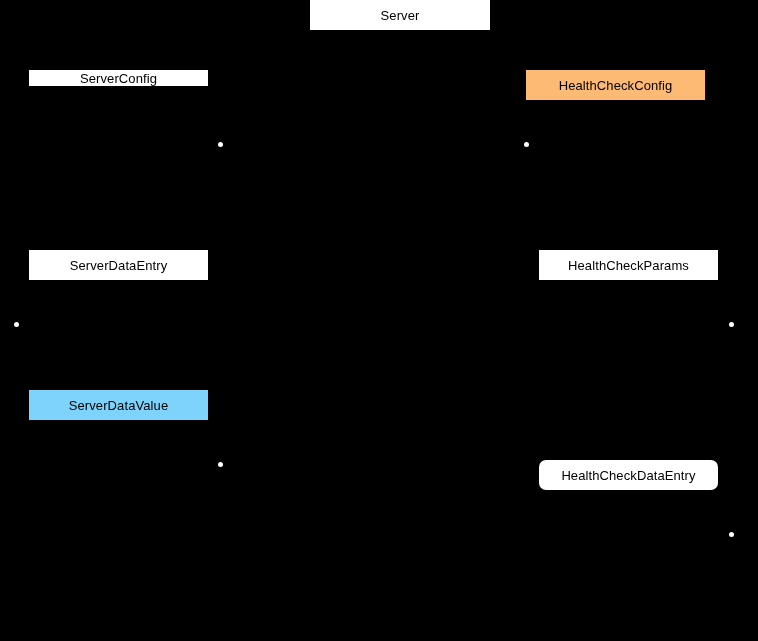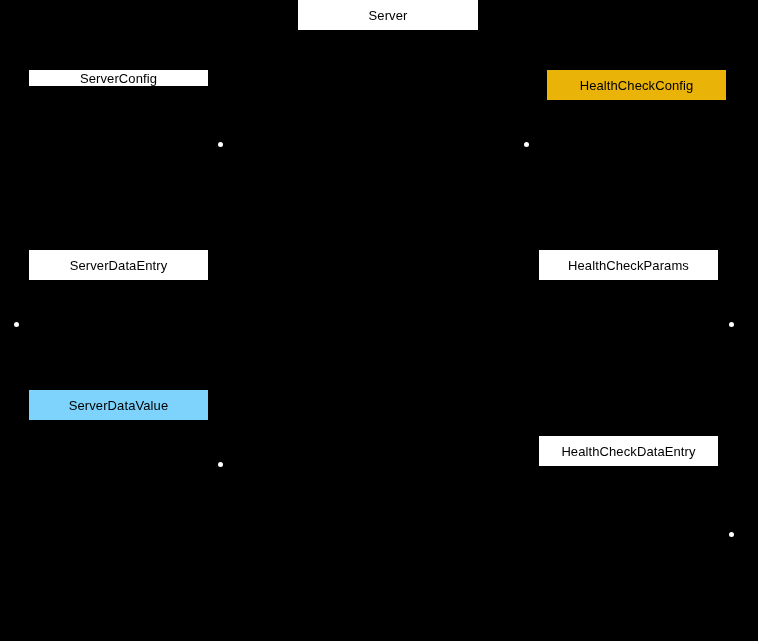--- a/index.html
+++ b/index.html
@@ -42,39 +42,39 @@
     width: 5px;
     height: 5px;
     background: #ffffff;
     border-radius: 50%;
   }
 </style>
 </head>
 <body>
 
 <div id="canvas" style="width: 758px; height: 641px; background: rgb(0, 0, 0);">
-    <div class="node" style="left: 298px; top: 0px; width: 180px; height: 30px; background: rgb(255, 255, 255); color: rgb(0, 0, 0);">
+    <div class="node" style="left: 310px; top: 0px; width: 180px; height: 30px; background: rgb(255, 255, 255); color: rgb(0, 0, 0);">
       <span class="node-label">Server</span>
     </div>
     <div class="node" style="left: 29px; top: 70px; width: 179px; height: 16px; background: rgb(255, 255, 255); color: rgb(0, 0, 0);">
       <span class="node-label">ServerConfig</span>
     </div>
-    <div class="node" style="left: 547px; top: 70px; width: 179px; height: 30px; background: #eab308; color: rgb(0, 0, 0);">
+    <div class="node" style="left: 526px; top: 70px; width: 179px; height: 30px; background: #fdba74; color: rgb(0, 0, 0);">
       <span class="node-label">HealthCheckConfig</span>
     </div>
     <div class="node" style="left: 29px; top: 250px; width: 179px; height: 30px; background: rgb(255, 255, 255); color: rgb(0, 0, 0);">
       <span class="node-label">ServerDataEntry</span>
     </div>
     <div class="node" style="left: 539px; top: 250px; width: 179px; height: 30px; background: rgb(255, 255, 255); color: rgb(0, 0, 0);">
       <span class="node-label">HealthCheckParams</span>
     </div>
     <div class="node" style="left: 29px; top: 390px; width: 179px; height: 30px; background: #7dd3fc; color: rgb(0, 0, 0);">
       <span class="node-label">ServerDataValue</span>
     </div>
-    <div class="node" style="left: 539px; top: 436px; width: 179px; height: 30px; background: rgb(255, 255, 255); color: rgb(0, 0, 0);">
+    <div class="node" style="left: 539px; top: 460px; width: 179px; height: 30px; background: rgb(255, 255, 255); color: rgb(0, 0, 0); border-radius: 7px;">
       <span class="node-label">HealthCheckDataEntry</span>
     </div>
     <div class="edge-marker" style="left: 218px; top: 142px; background: rgb(255, 255, 255);"></div>
     <div class="edge-marker" style="left: 524px; top: 142px; background: rgb(255, 255, 255);"></div>
     <div class="edge-marker" style="left: 14px; top: 322px; background: rgb(255, 255, 255);"></div>
     <div class="edge-marker" style="left: 729px; top: 322px; background: rgb(255, 255, 255);"></div>
     <div class="edge-marker" style="left: 218px; top: 462px; background: rgb(255, 255, 255);"></div>
     <div class="edge-marker" style="left: 729px; top: 532px; background: rgb(255, 255, 255);"></div>
   </div>
 

